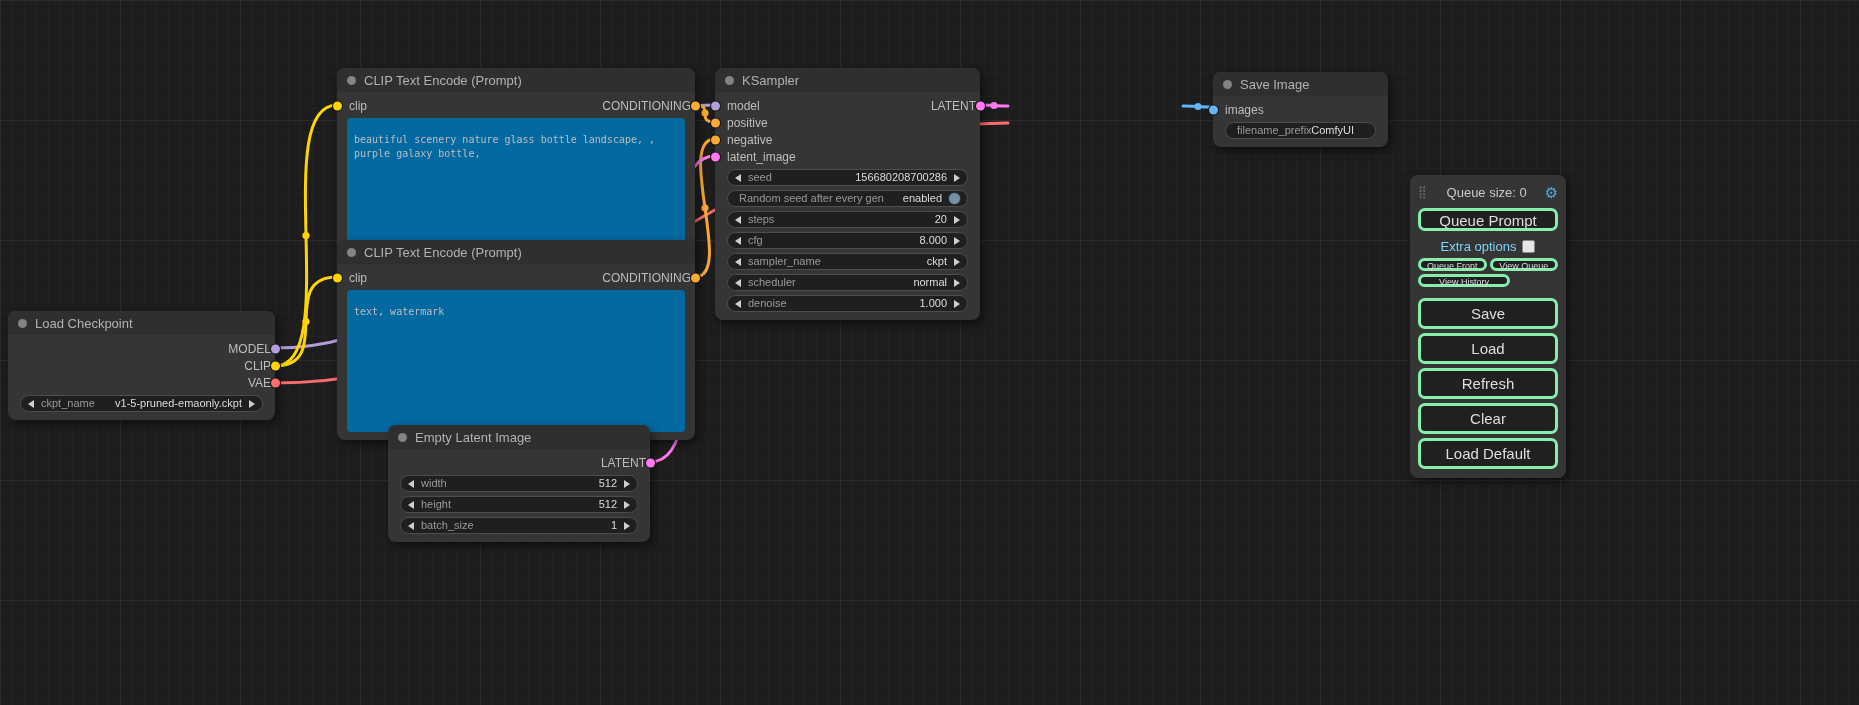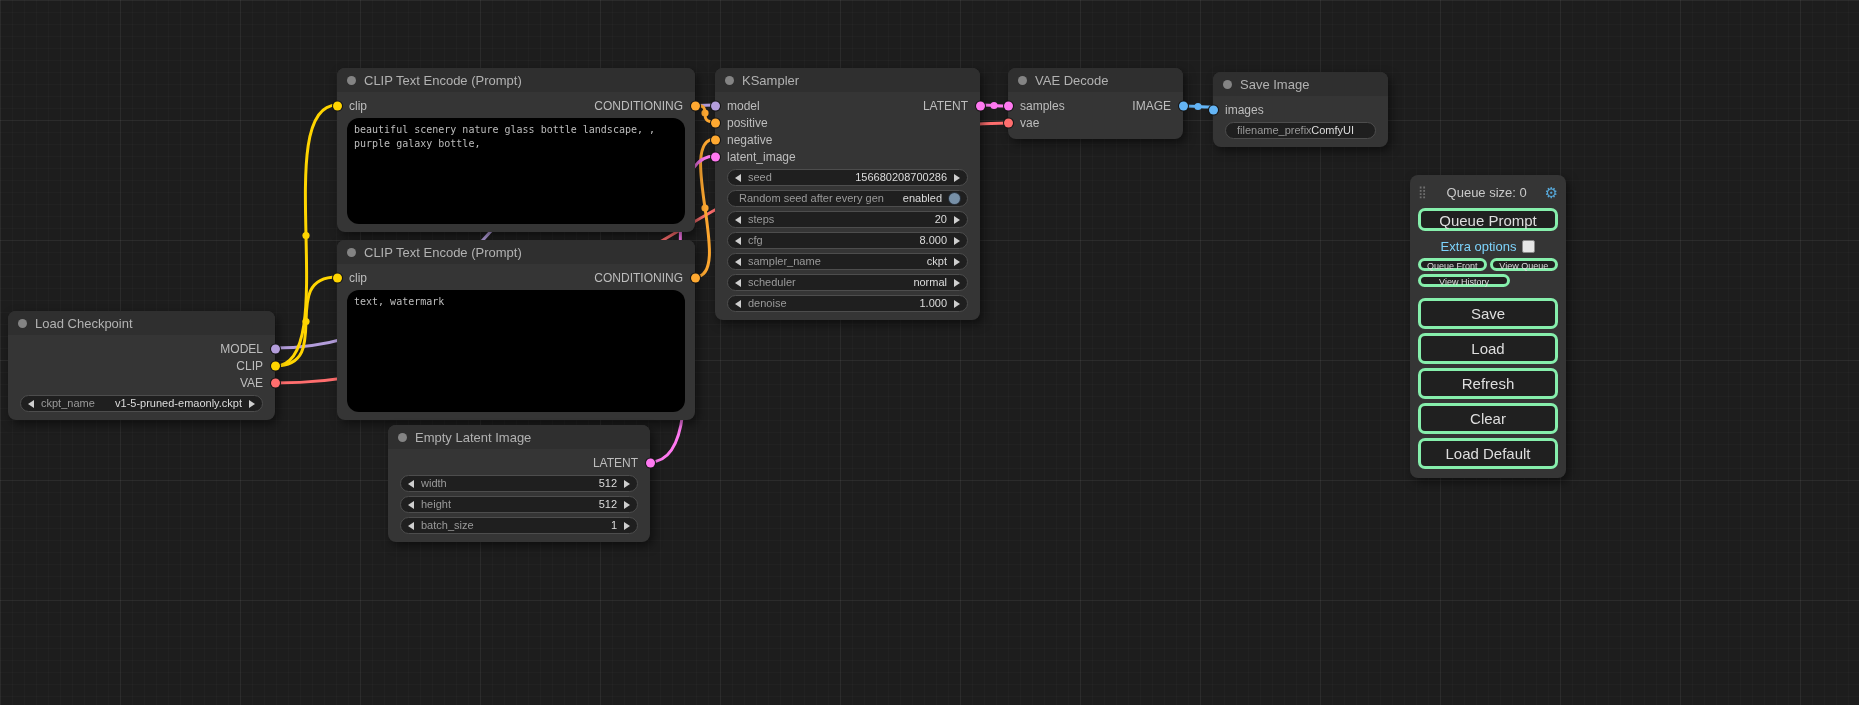--- a/index.html
+++ b/index.html
@@ -21,42 +21,42 @@
   }
   .node-title {
     height:24px; background:#2f2f2f; border-radius:8px 8px 0 0;
     display:flex; align-items:center; gap:8px; padding:0 10px;
     color:#b2b2b2; font-size:13px; white-space:nowrap;
   }
   .collapse-dot { width:9px; height:9px; border-radius:50%; background:#848484; flex:0 0 auto; }
   .node-body { padding-top:5px; padding-bottom:8px; }
   .slot-row { position:relative; height:17px; font-size:12px; color:#bdbdbd; }
   .in-label  { position:absolute; left:12px;  top:50%; transform:translateY(-50%); }
-  .out-label { position:absolute; right:12px; top:50%; transform:translateY(-50%); }
+  .out-label { position:absolute; right:4px; top:50%; transform:translateY(-50%); }
   .sdot {
     position:absolute; width:9px; height:9px; border-radius:50%; top:50%;
     transform:translateY(-50%); box-shadow:0 0 0 1px #151515;
   }
   .sdot.in { left:-4.5px; } .sdot.out { right:-4.5px; }
   .c-model{background:#B39DDB} .c-clip{background:#FFD500} .c-vae{background:#FF6E6E}
   .c-cond{background:#FFA931} .c-latent{background:#FF79F1} .c-image{background:#64B5F6}
   .widget {
     display:flex; align-items:center; height:15px; margin:4px 12px 0;
     background:#1f1f1f; border:1px solid #4d4d4d; border-radius:9px;
     padding:0 7px; font-size:11px; line-height:15px; white-space:nowrap;
   }
   .wname  { color:#9a9a9a; margin-left:7px; overflow:hidden; }
   .wvalue { color:#dcdcdc; margin-left:auto; margin-right:7px; }
   .widget.noarrow .wname { margin-left:4px; }
   .arr { width:0; height:0; border-top:4px solid transparent; border-bottom:4px solid transparent; flex:0 0 auto; }
   .arr.left  { border-right:6px solid #cfcfcf; }
   .arr.right { border-left:6px solid #cfcfcf; }
   .toggle-dot { width:11px; height:11px; border-radius:50%; background:#7790a8; flex:0 0 auto; box-shadow:0 0 0 1px #2a3440; }
   .prompt-box {
-    margin:4px 10px 0; background:#000000; border-radius:12px; padding:5px 7px;
+    margin:4px 10px 0; background:#0369a1; border-radius:4px; padding:15px 7px;
     font-family:"DejaVu Sans Mono", monospace; font-size:10px; line-height:1.4;
     color:#bdbdbd; white-space:pre-wrap; word-break:break-word; overflow:hidden;
   }
   
   #menu-panel {
     position:absolute; left:1410px; top:175px; width:156px; z-index:3;
     background:#353535; border-radius:8px; box-shadow:3px 4px 10px rgba(0,0,0,0.5);
     padding:7px 8px 9px; box-sizing:border-box;
   }
   .menu-header { display:flex; align-items:center; height:20px; }
@@ -261,38 +261,20 @@
       </div>
       <div class="widget">
         <span class="arr left"></span>
         <span class="wname">denoise</span>
         <span class="wvalue">1.000</span>
         <span class="arr right"></span>
       </div>
     </div>
   </div>
 
-  <div class="node" style="left:1008px; top:68px; width:175px;">
-    <div class="node-title">
-      <span class="collapse-dot"></span>
-      <span>VAE Decode</span>
-    </div>
-    <div class="node-body">
-      <div class="slot-row">
-        <span class="sdot in c-latent"></span>
-        <span class="in-label">samples</span>
-        <span class="out-label">IMAGE</span>
-        <span class="sdot out c-image"></span>
-      </div>
-      <div class="slot-row">
-        <span class="sdot in c-vae"></span>
-        <span class="in-label">vae</span>
-      </div>
-    </div>
-  </div>
 
   <div class="node" style="left:1213px; top:72px; width:175px;">
     <div class="node-title">
       <span class="collapse-dot"></span>
       <span>Save Image</span>
     </div>
     <div class="node-body">
       <div class="slot-row">
         <span class="sdot in c-image"></span>
         <span class="in-label">images</span>

